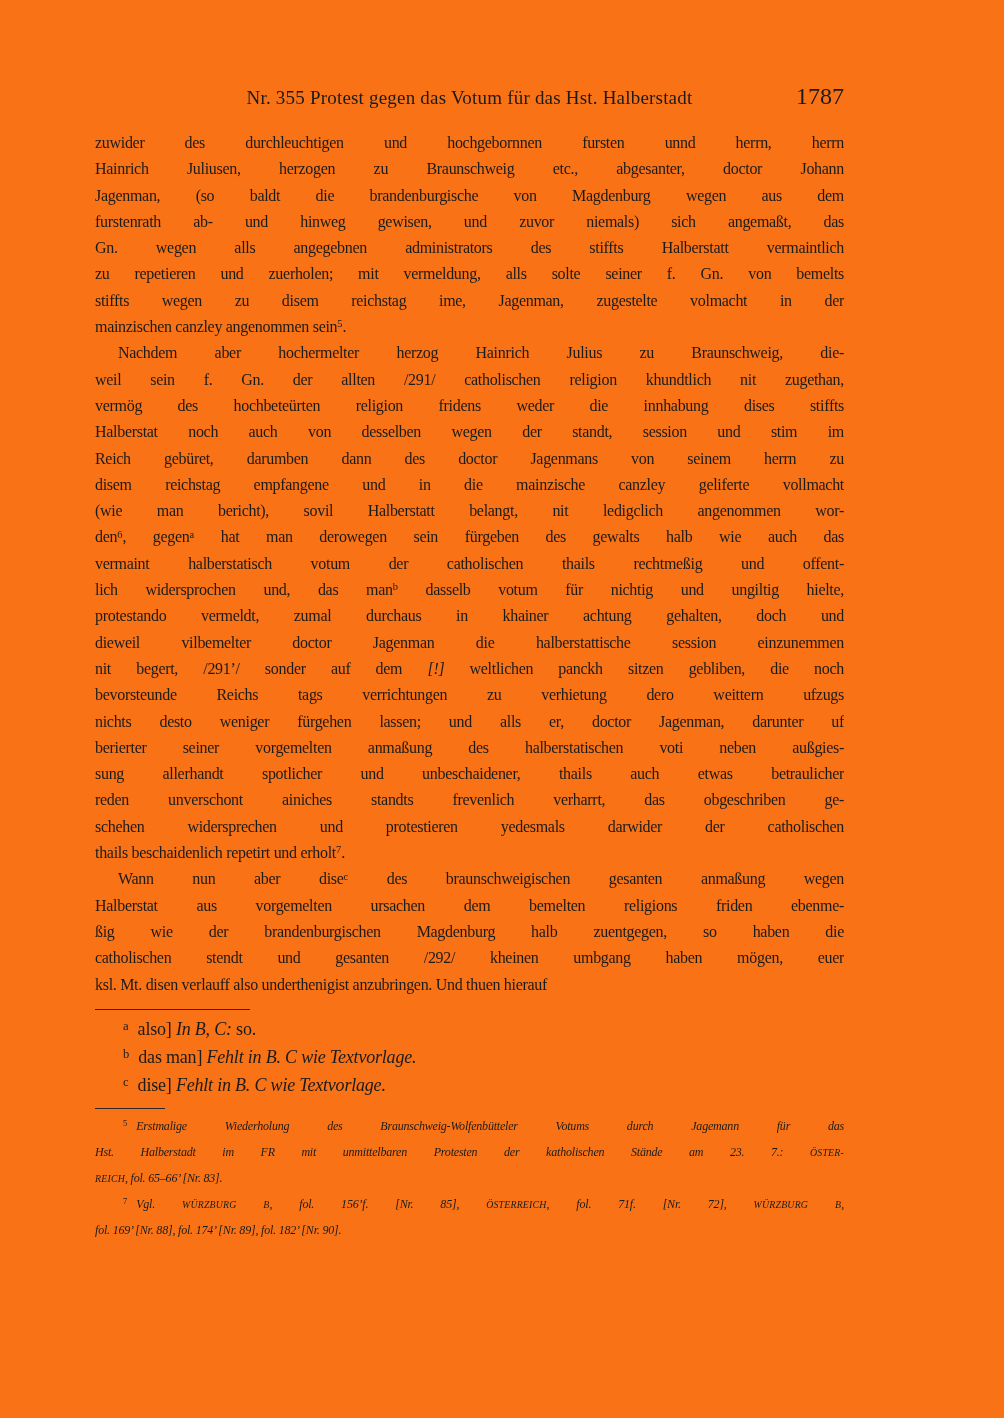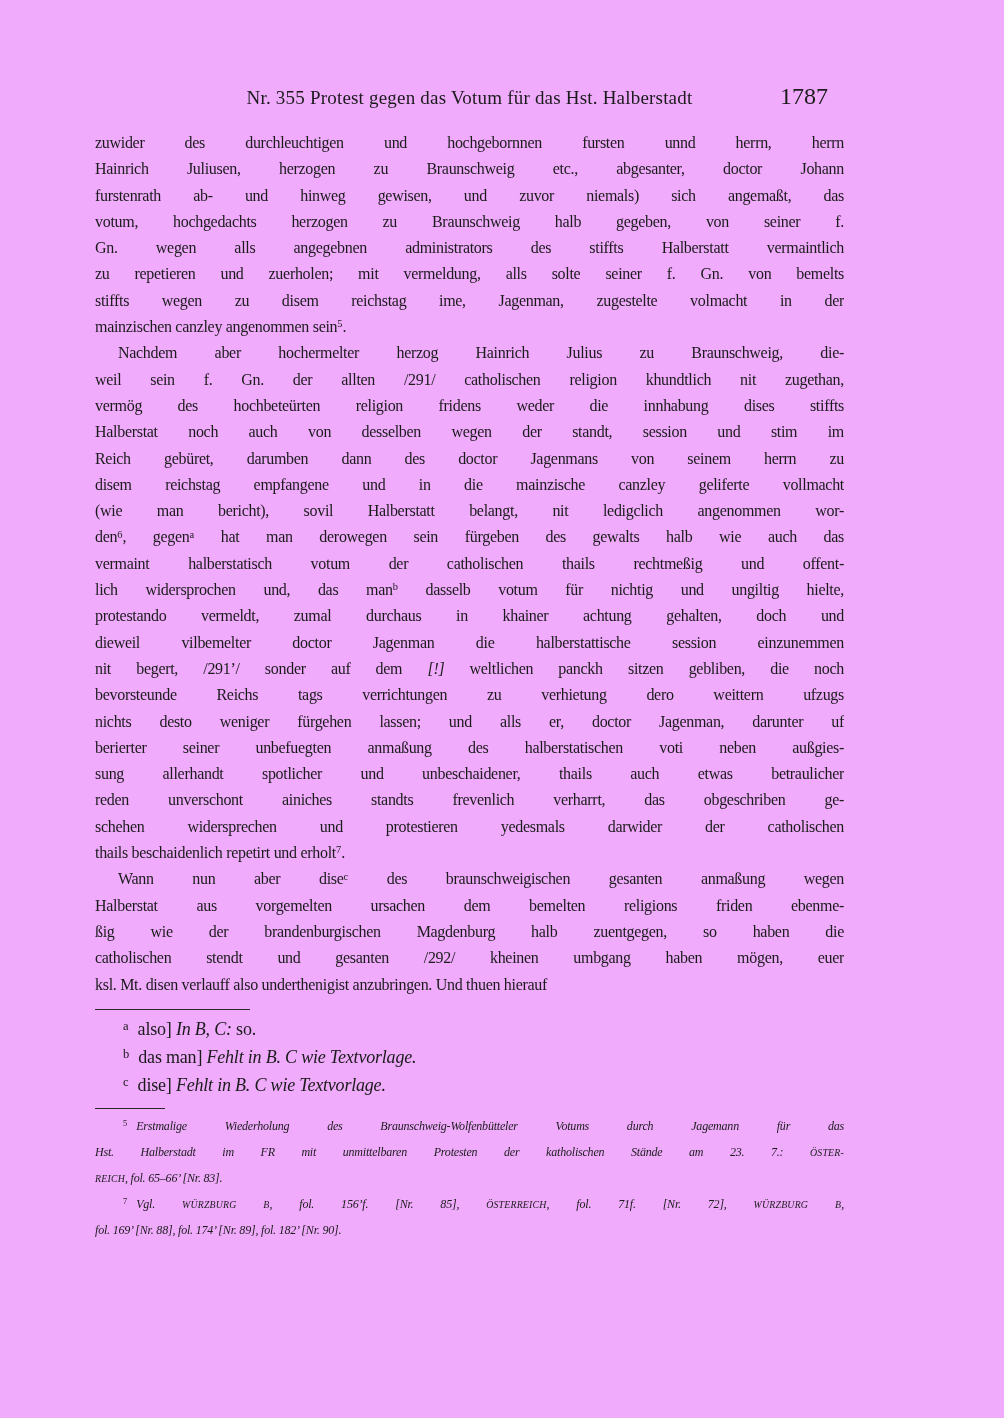--- a/index.html
+++ b/index.html
@@ -1,21 +1,21 @@
 <!DOCTYPE html>
 <html><head>
 <meta charset="utf-8">
 <style>
   html, body { margin: 0; padding: 0; background: #e8e8e6; }
   .page {
     position: relative;
     width: 1004px;
     height: 1418px;
     margin: 0 auto;
-    background: #f0abfc;
+    background: #f97316;
     color: #1b1b1b;
     font-family: "Liberation Serif", "DejaVu Serif", serif;
     overflow: hidden;
   }
   .content {
     position: absolute;
     left: 95px;
     top: 86px;
     width: 749px;
   }
@@ -24,21 +24,21 @@
     height: 24px;
   }
   .head-title {
     text-align: center;
     font-size: 19px;
     line-height: 24px;
     letter-spacing: 0.2px;
   }
   .page-num {
     position: absolute;
-    right: 16px;
+    right: 0;
     top: -3px;
     font-size: 24px;
     line-height: 26px;
   }
   .body-text { margin-top: 20px; }
   .line {
     font-size: 16px;
     line-height: 26.3px;
     height: 26.3px;
     letter-spacing: -0.3px;
@@ -109,42 +109,42 @@
   <div class="content">
 
     <div class="running-head">
       <div class="head-title">Nr. 355 Protest gegen das Votum für das Hst. Halberstadt</div>
       <div class="page-num">1787</div>
     </div>
 
     <div class="body-text">
         <div class="line"><span class="run-n">zuwider des durchleuchtigen und hochgebornnen fursten unnd herrn, herrn</span></div>
         <div class="line"><span class="run-n">Hainrich Juliusen, herzogen zu Braunschweig etc., abgesanter, doctor Johann</span></div>
+        <div class="line"><span class="run-n">Jagenman, (so baldt die brandenburgische von Magdenburg wegen aus dem</span></div>
         <div class="line"><span class="run-n">furstenrath ab- und hinweg gewisen, und zuvor niemals) sich angemaßt, das</span></div>
-        <div class="line"><span class="run-n">votum, hochgedachts herzogen zu Braunschweig halb gegeben, von seiner f.</span></div>
         <div class="line"><span class="run-n">Gn. wegen alls angegebnen administrators des stiffts Halberstatt vermaintlich</span></div>
         <div class="line"><span class="run-n">zu repetieren und zuerholen; mit vermeldung, alls solte seiner f. Gn. von bemelts</span></div>
         <div class="line"><span class="run-n">stiffts wegen zu disem reichstag ime, Jagenman, zugestelte volmacht in der</span></div>
         <div class="line line-last"><span class="run-n">mainzischen canzley angenommen sein</span><span class="run-sup">5</span><span class="run-n">.</span></div>
         <div class="line line-indent"><span class="run-n">Nachdem aber hochermelter herzog Hainrich Julius zu Braunschweig, die-</span></div>
         <div class="line"><span class="run-n">weil sein f. Gn. der allten /291/ catholischen religion khundtlich nit zugethan,</span></div>
         <div class="line"><span class="run-n">vermög des hochbeteürten religion fridens weder die innhabung dises stiffts</span></div>
         <div class="line"><span class="run-n">Halberstat noch auch von desselben wegen der standt, session und stim im</span></div>
         <div class="line"><span class="run-n">Reich gebüret, darumben dann des doctor Jagenmans von seinem herrn zu</span></div>
         <div class="line"><span class="run-n">disem reichstag empfangene und in die mainzische canzley geliferte vollmacht</span></div>
         <div class="line"><span class="run-n">(wie man bericht), sovil Halberstatt belangt, nit ledigclich angenommen wor-</span></div>
         <div class="line"><span class="run-n">den</span><span class="run-sup">6</span><span class="run-n">, gegen</span><span class="run-sup">a</span><span class="run-n"> hat man derowegen sein fürgeben des gewalts halb wie auch das</span></div>
         <div class="line"><span class="run-n">vermaint halberstatisch votum der catholischen thails rechtmeßig und offent-</span></div>
         <div class="line"><span class="run-n">lich widersprochen und, das man</span><span class="run-sup">b</span><span class="run-n"> dasselb votum für nichtig und ungiltig hielte,</span></div>
         <div class="line"><span class="run-n">protestando vermeldt, zumal durchaus in khainer achtung gehalten, doch und</span></div>
         <div class="line"><span class="run-n">dieweil vilbemelter doctor Jagenman die halberstattische session einzunemmen</span></div>
         <div class="line"><span class="run-n">nit begert, /291’/ sonder auf dem </span><span class="run-i">[!]</span><span class="run-n"> weltlichen panckh sitzen gebliben, die noch</span></div>
         <div class="line"><span class="run-n">bevorsteunde Reichs tags verrichtungen zu verhietung dero weittern ufzugs</span></div>
         <div class="line"><span class="run-n">nichts desto weniger fürgehen lassen; und alls er, doctor Jagenman, darunter uf</span></div>
-        <div class="line"><span class="run-n">berierter seiner unbefuegten anmaßung des halberstatischen voti neben außgies-</span></div>
+        <div class="line"><span class="run-n">berierter seiner vorgemelten anmaßung des halberstatischen voti neben außgies-</span></div>
         <div class="line"><span class="run-n">sung allerhandt spotlicher und unbeschaidener, thails auch etwas betraulicher</span></div>
         <div class="line"><span class="run-n">reden unverschont ainiches standts frevenlich verharrt, das obgeschriben ge-</span></div>
         <div class="line"><span class="run-n">schehen widersprechen und protestieren yedesmals darwider der catholischen</span></div>
         <div class="line line-last"><span class="run-n">thails beschaidenlich repetirt und erholt</span><span class="run-sup">7</span><span class="run-n">.</span></div>
         <div class="line line-indent"><span class="run-n">Wann nun aber dise</span><span class="run-sup">c</span><span class="run-n"> des braunschweigischen gesanten anmaßung wegen</span></div>
         <div class="line"><span class="run-n">Halberstat aus vorgemelten ursachen dem bemelten religions friden ebenme-</span></div>
         <div class="line"><span class="run-n">ßig wie der brandenburgischen Magdenburg halb zuentgegen, so haben die</span></div>
         <div class="line"><span class="run-n">catholischen stendt und gesanten /292/ kheinen umbgang haben mögen, euer</span></div>
         <div class="line line-last"><span class="run-n">ksl. Mt. disen verlauff also underthenigist anzubringen. Und thuen hierauf</span></div>
       </div>

